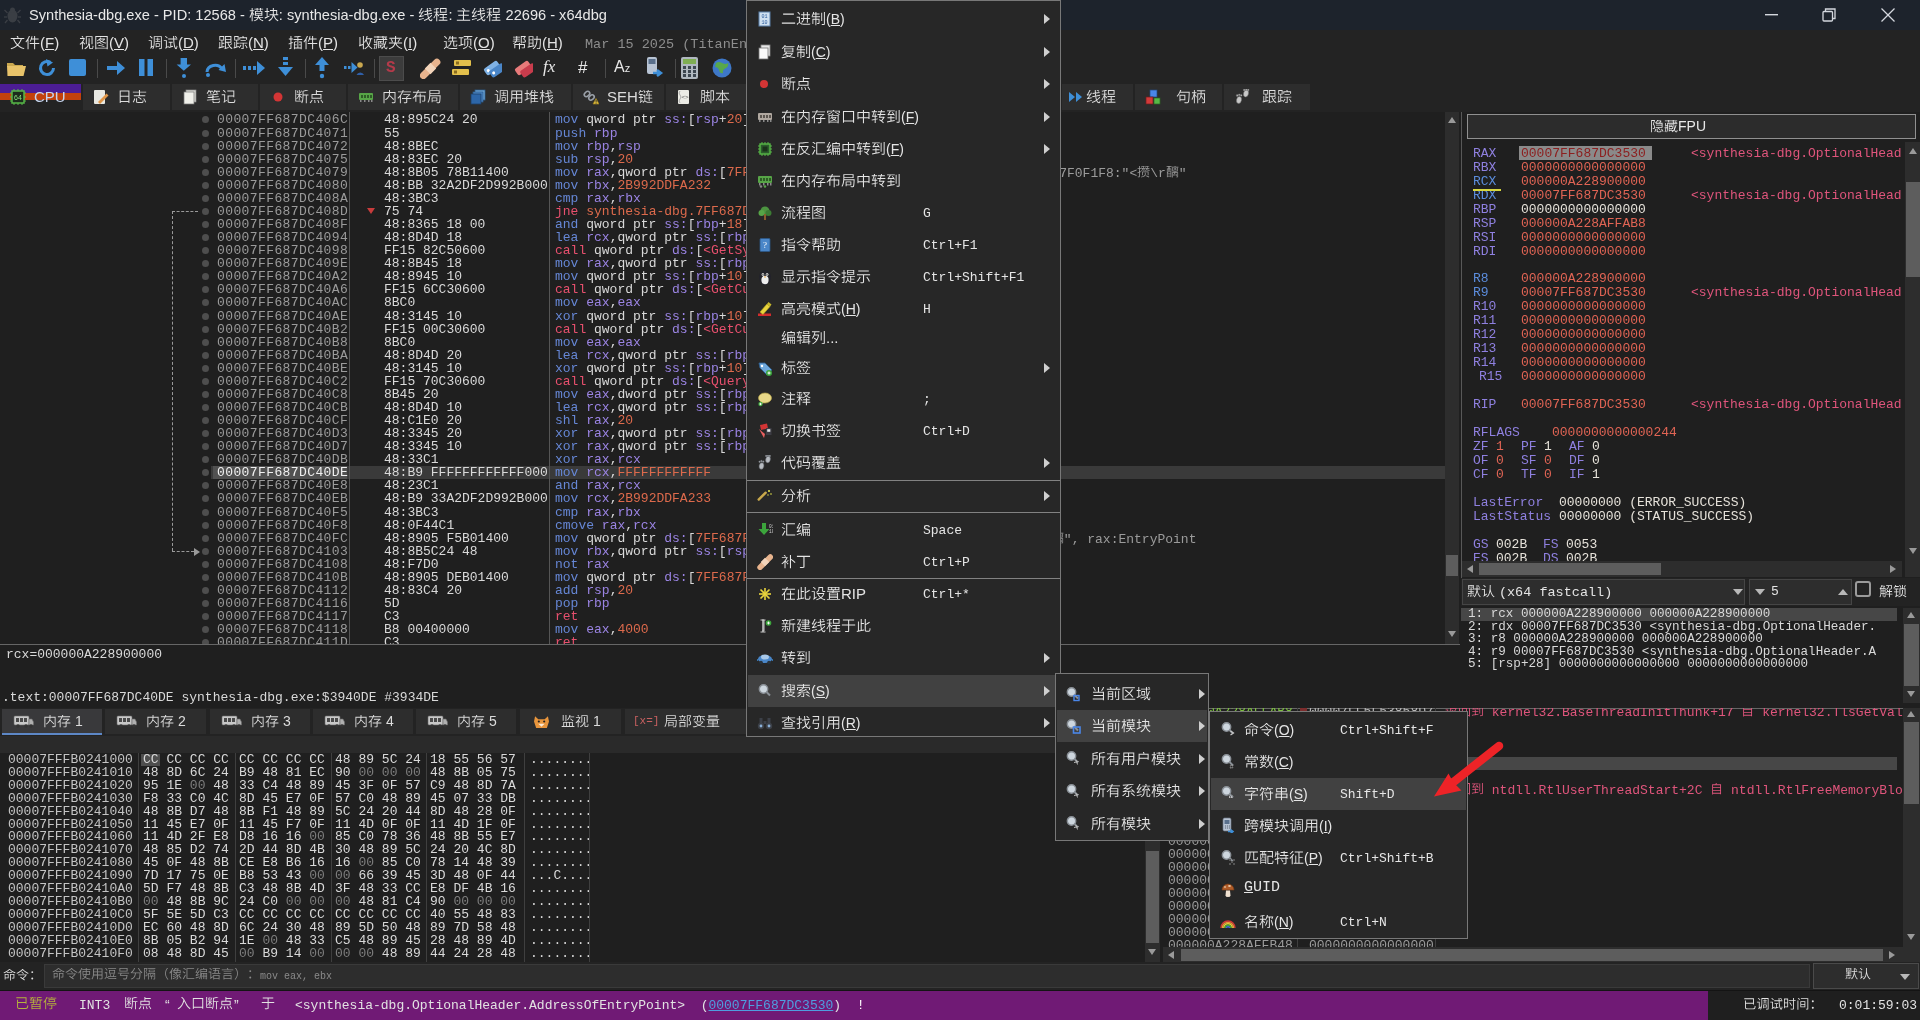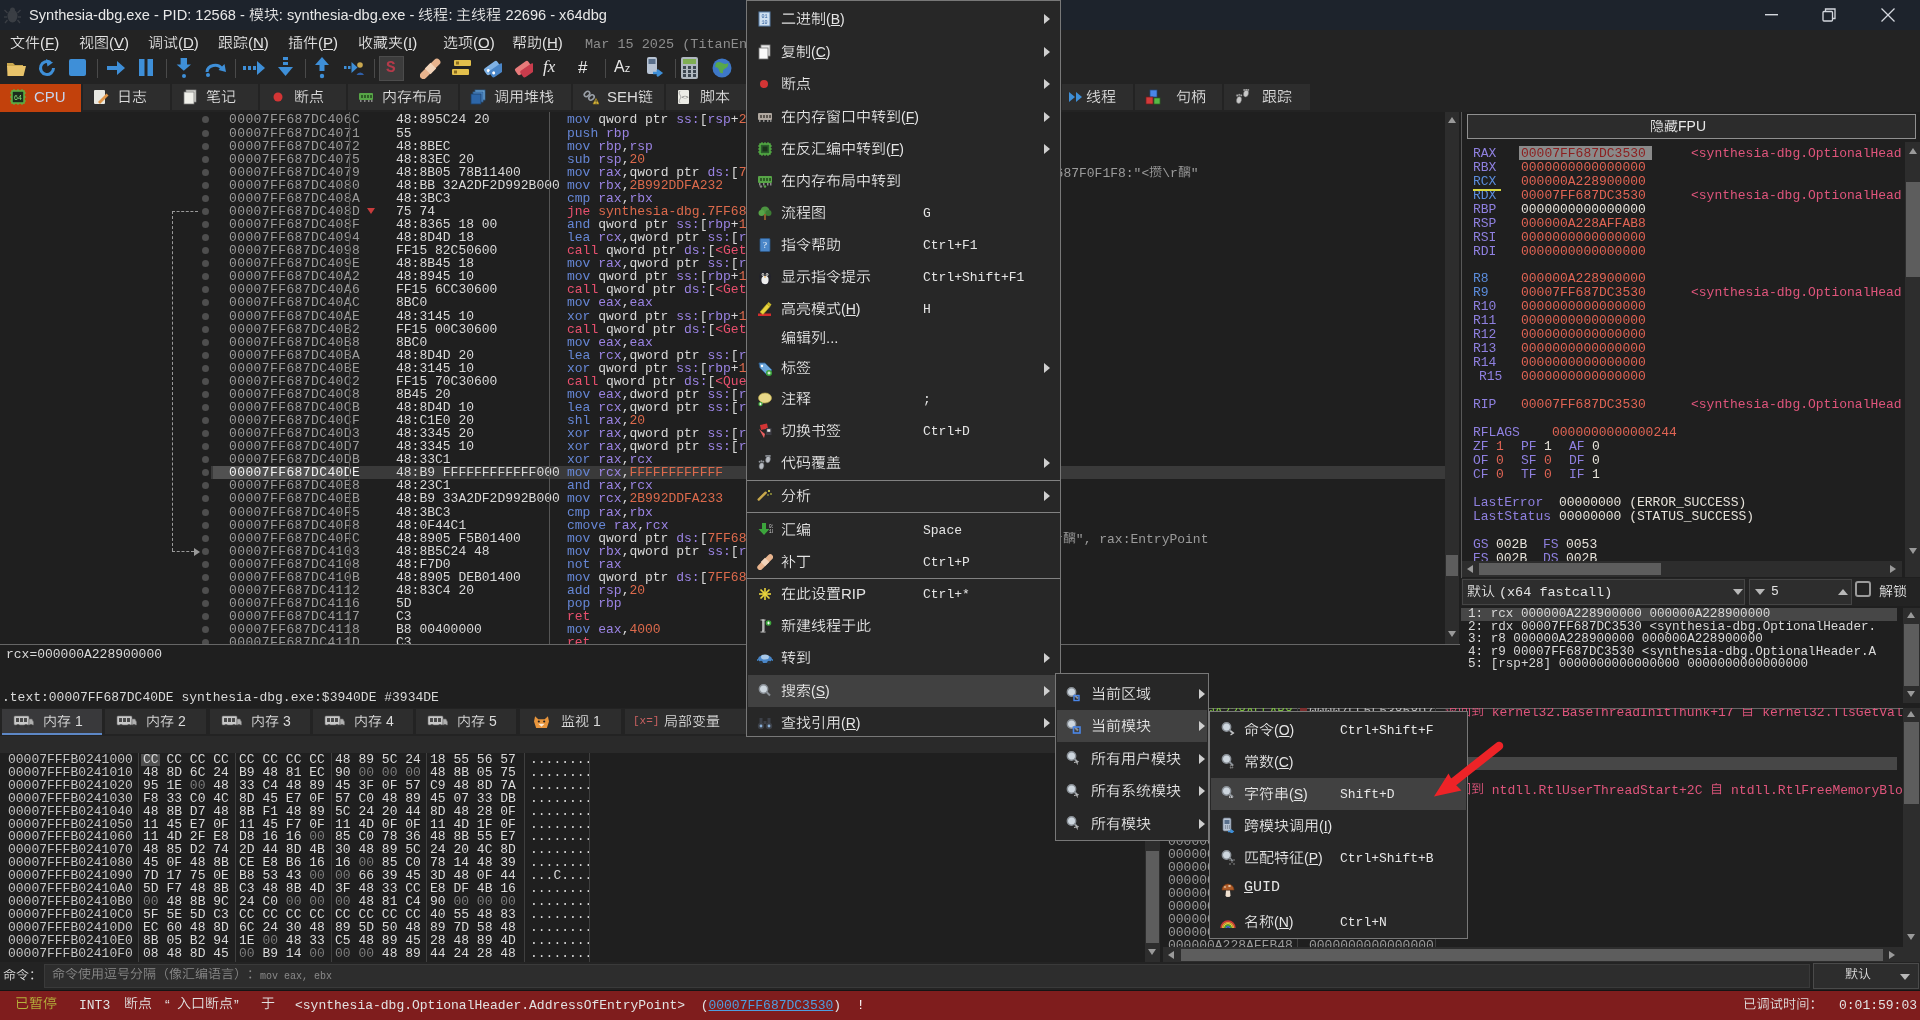--- a/index.html
+++ b/index.html
@@ -14,24 +14,24 @@
 #menubar{position:absolute;left:0;top:30px;width:1920px;height:25px;background:#232323;font-size:15px}
 .mi{position:absolute;top:4px;height:18px;line-height:18px;color:#e3e3e3}
 
 #toolbar{position:absolute;left:0;top:55px;width:1920px;height:27px;background:#232323}
 .tsep{position:absolute;top:4px;width:1px;height:19px;background:#4a4a4a}
 
 #tabbar{position:absolute;left:0;top:82px;width:1920px;height:30px;background:#232323}
 .tab{position:absolute;top:2px;height:26px;background:#2d2d2d;color:#dcdcdc;font-size:15px}
 .tab .ic{position:absolute;top:5px;left:10px;width:16px;height:16px}
 .tab .tx{position:absolute;top:4px;left:34px;white-space:nowrap}
-.tab.sel{background:#c2410c;height:28px;border-bottom:7px solid #c2410c;color:#c6d4ee}
+.tab.sel{background:#4c1d95;height:16px;border-bottom:7px solid #c2410c;color:#c6d4ee}
 
 #disasm{position:absolute;left:0;top:112px;width:1460px;height:532px;background:#1f1f1f;overflow:hidden}
-.drow{position:absolute;left:12px;width:1445px;height:13.07px;line-height:13.07px;font-size:13px;font-family:"Liberation Mono",monospace;white-space:pre}
+.drow{position:absolute;left:0;width:1445px;height:13.07px;line-height:13.07px;font-size:13px;font-family:"Liberation Mono",monospace;white-space:pre}
 .drow .adr{position:absolute;left:217px;letter-spacing:.4px;color:#9b9b9b}
 .drow .byt{position:absolute;left:384px;width:163px;overflow:hidden;color:#d9d9d9}
 .drow .ins{position:absolute;left:555px;color:#d9d9d9}
 .dot{position:absolute;left:202px;width:7px;height:7px;border-radius:50%;background:#4e4e4e}
 .vline{position:absolute;top:0;width:1px;background:#555;height:532px}
 
 .sb{position:absolute;background:#2d2d2d}
 .sbthumb{position:absolute;background:#5d5d5d}
 .arr{position:absolute;width:0;height:0}
 
@@ -56,21 +56,21 @@
 
 #regs{position:absolute;left:1461px;top:112px;width:459px;height:466px;background:#1f1f1f;border-left:1px solid #585858}
 .rrow{position:absolute;left:0;width:459px;height:14px;line-height:14px;font-size:13px;font-family:"Liberation Mono",monospace;white-space:pre}
 .rn{color:#8f80e0}.rb{color:#5b8cdc}.rv{color:#e06454}.rw{color:#e6e2da}
 .cmt{color:#e0557c}
 
 #args{position:absolute;left:1461px;top:606px;width:459px;height:97px;background:#1f1f1f}
 .arow{position:absolute;left:7px;width:440px;height:12.5px;line-height:12.5px;font-size:12.6px;font-family:"Liberation Mono",monospace;white-space:pre;color:#d9d9d9}
 
 #cmdrow{position:absolute;left:0;top:962px;width:1920px;height:28px;background:#232323}
-#statusbar{position:absolute;left:0;top:990px;width:1920px;height:30px;background:#7f1d1d;font-size:13px}
+#statusbar{position:absolute;left:0;top:990px;width:1708px;height:30px;background:#701a75;font-size:13px}
 
 .menu{position:absolute;background:#272727;border:1px solid #787878;z-index:40}
 .mitem{position:absolute;left:1px;width:calc(100% - 2px);color:#e5e5e5;font-size:15px}
 .mitem .lab{position:absolute;white-space:nowrap}
 .mitem .sc{position:absolute;font-family:"Liberation Mono",monospace;font-size:13px}
 .mitem.hl{background:#414141}
 .msep{position:absolute;left:0;width:100%;height:1px;background:#828282}
 .marr{position:absolute;width:0;height:0;border-left:6px solid #cfcfcf;border-top:5px solid transparent;border-bottom:5px solid transparent}
 u{text-decoration:underline}
 </style></head>

